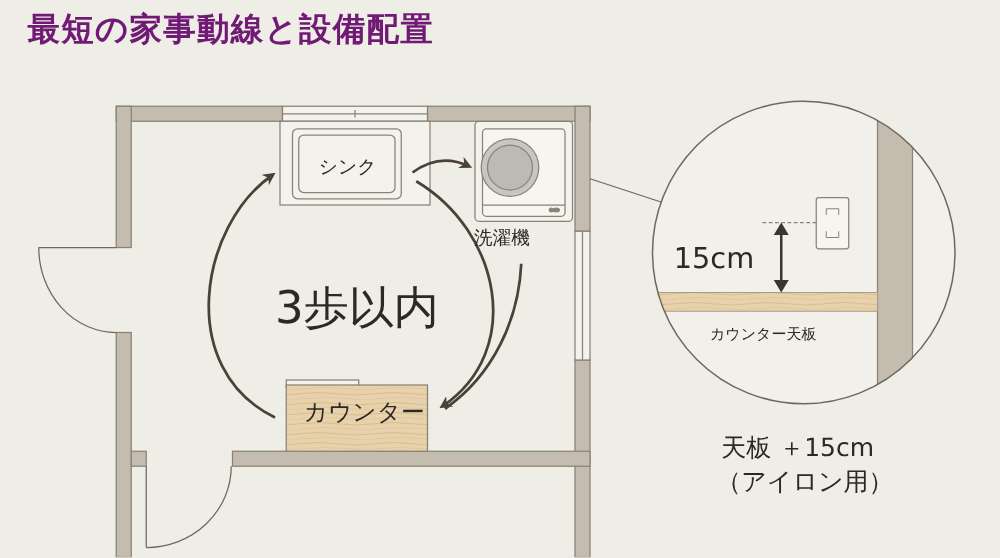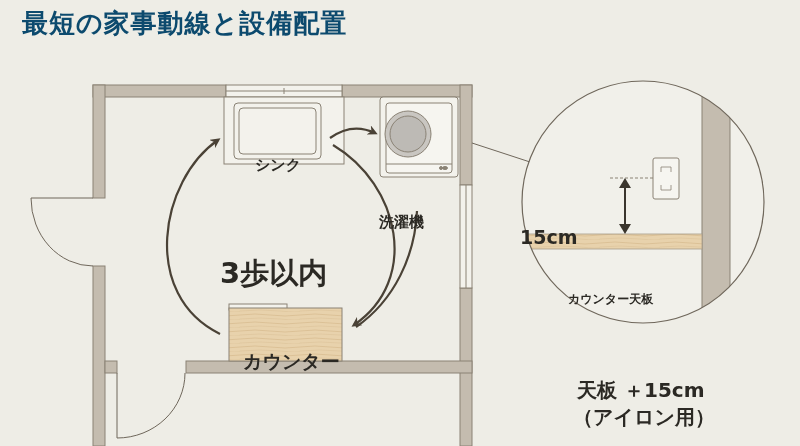--- a/index.html
+++ b/index.html
@@ -6,29 +6,29 @@
   body {
     width: 800px; height: 446px; overflow: hidden;
     background: #eeede6;
     font-family: "DejaVu Sans", "Liberation Sans", sans-serif;
     position: relative;
     color: #2b2924;
   }
   .title {
     position: absolute; left: 22px; top: 6px;
     font-size: 26px; font-weight: bold; letter-spacing: 1px;
-    color: #0c4a6e;
+    color: #701a75;
   }
   svg.plan { position: absolute; left: 0; top: 0; }
-  .lbl { position: absolute; font-weight: bold; white-space: nowrap; margin-top: 32px; }
+  .lbl { position: absolute; font-weight: normal; white-space: nowrap; }
   .lbl-sink { left: 255px; top: 124px; font-size: 15px; }
   .lbl-washer { left: 379px; top: 181px; font-size: 15px; text-align: center; }
-  .lbl-steps { left: 220px; top: 222px; font-size: 29px; }
+  .lbl-steps { left: 220px; top: 222px; font-size: 36px; }
   .lbl-counter { left: 243px; top: 317px; font-size: 19px; }
-  .lbl-15cm { left: 520px; top: 194px; font-size: 19px; }
+  .lbl-15cm { left: 539px; top: 194px; font-size: 23px; }
   .lbl-counter-top { left: 568px; top: 259px; font-size: 12px; }
   .lbl-note1 { left: 577px; top: 345px; font-size: 20px; }
   .lbl-note2 { left: 573px; top: 372px; font-size: 20px; }
 </style>
 </head>
 <body>
 
 <div class="title">最短の家事動線と設備配置</div>
 
 <svg class="plan" width="800" height="446" viewBox="0 0 800 446">

